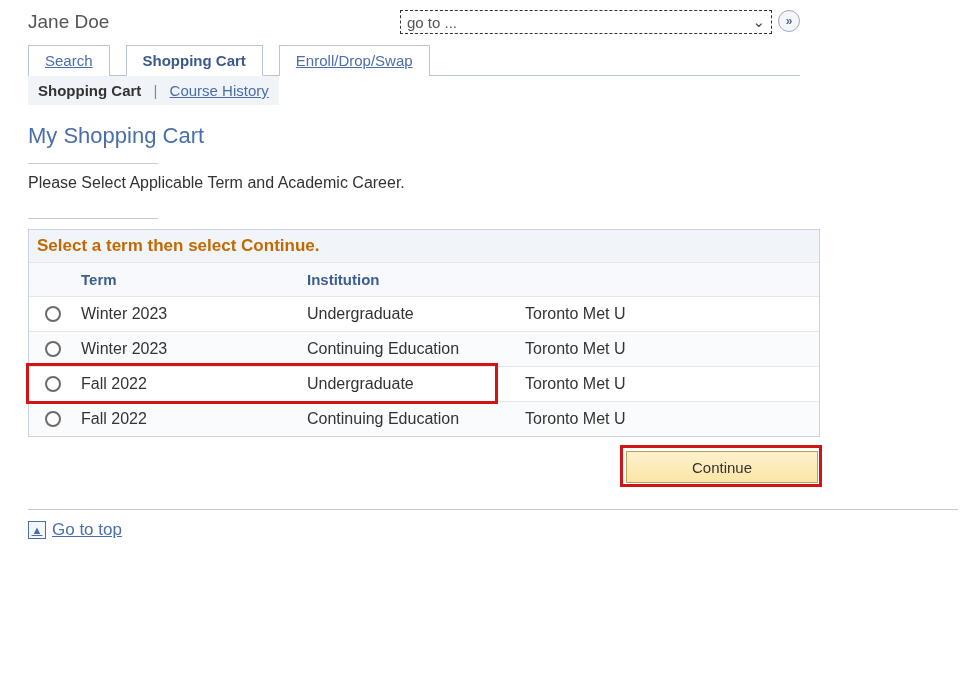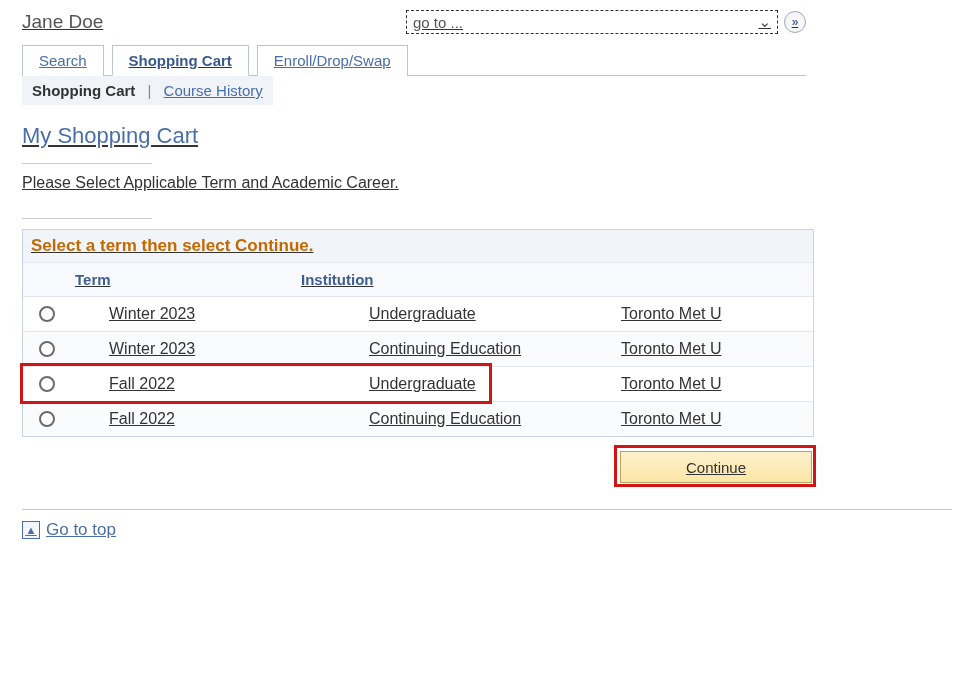--- a/index.html
+++ b/index.html
@@ -7,37 +7,35 @@
     padding: 0;
     font-family: Arial, Helvetica, sans-serif;
     background: #fff;
     color: #333;
     font-size: 15px;
   }
   .page {
     width: 828px;
     height: 684px;
     position: relative;
-    padding: 10px 22px;
+    padding: 10px 28px;
     box-sizing: border-box;
-    text-decoration: underline;
   }
   .topbar {
     display: flex;
     justify-content: space-between;
     align-items: center;
     margin-bottom: 10px;
   }
   .user-name {
     color: #555;
     font-size: 19px;
   }
   .goto-wrap {
     display: flex;
-    align-items: center;
     gap: 6px;
     margin-left: 37px;
   }
   .goto-select {
     width: 358px;
     height: 22px;
     border: 1px dashed #333;
     background: #fff;
     color: #555;
     font-size: 15px;
@@ -61,21 +59,21 @@
     font-size: 12px;
     display: flex;
     align-items: center;
     justify-content: center;
     cursor: pointer;
   }
 
   
   .tabs {
     display: flex;
-    gap: 8px;
+    gap: 16px;
     border-bottom: 1px solid #b8c5d8;
     padding-left: 0;
   }
   .tab {
     border: 1px solid #b8c5d8;
     border-bottom: none;
     padding: 6px 16px;
     font-size: 15px;
     color: #4a6ea9;
     text-decoration: underline;
@@ -155,21 +153,20 @@
     font-weight: bold;
     font-size: 15px;
     border-top: 1px solid #e3e7ef;
   }
   .term-row {
     display: flex;
     border-top: 1px solid #e3e7ef;
     font-size: 16px;
     color: #333;
     align-items: center;
-    gap: 34px;
   }
   .term-row.alt {
     background: #fafbfd;
   }
   .col-radio {
     width: 40px;
     display: flex;
     align-items: center;
     justify-content: center;
     padding: 8px 4px;

